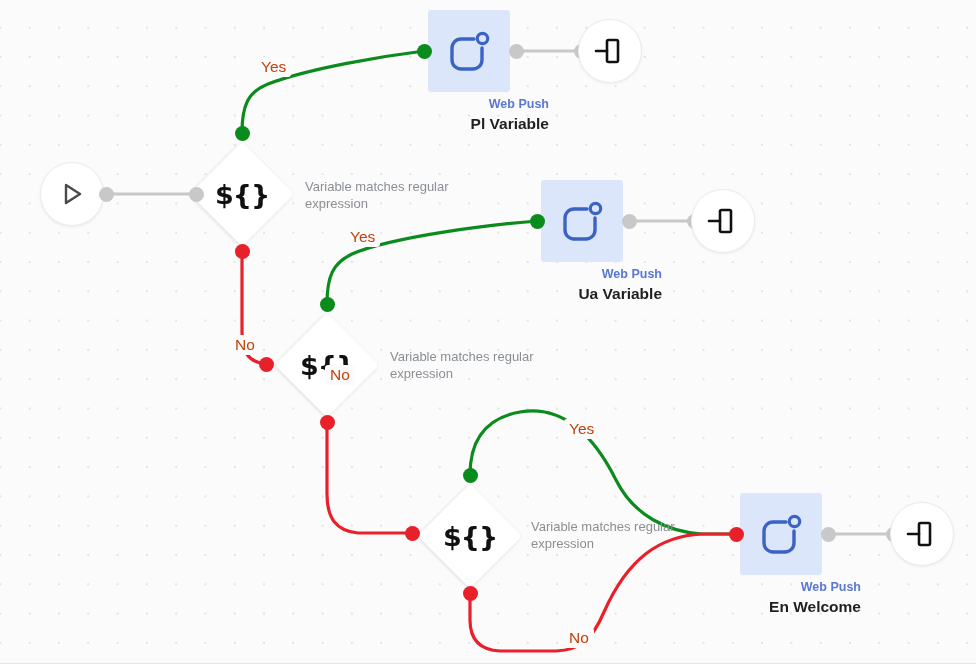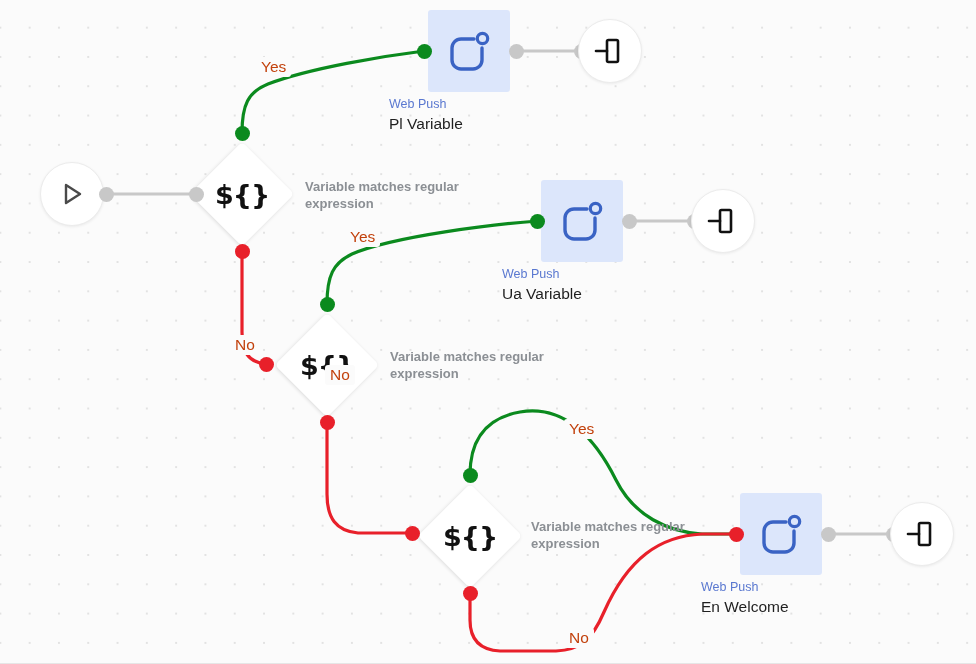--- a/index.html
+++ b/index.html
@@ -90,22 +90,23 @@
     background: #dce6fb;
     border-radius: 3px;
     display: flex;
     align-items: center;
     justify-content: center;
     box-sizing: border-box;
   }
   .action-labels {
     width: 160px;
     margin-left: -39px;
-    text-align: left;
+    text-align: right;
     margin-top: 4px;
+    font-weight: bold;
   }
   .action-type {
     font-size: 12.5px;
     color: #5a78d0;
     line-height: 17px;
     white-space: nowrap;
   }
   .action-title {
     font-size: 15.5px;
     color: #1f1f1f;
@@ -136,21 +137,20 @@
     line-height: 18px;
   }
 
   
   .cond-desc {
     position: absolute;
     font-size: 13px;
     color: #8b8f94;
     line-height: 17px;
     width: 165px;
-    font-weight: bold;
   }
 </style>
 </head>
 <body>
 
 <div id="canvas">
 
   <svg id="edges" viewBox="0 0 976 664" width="976" height="664">
 
     <path d="M 106 194 L 196 194" stroke="#c8c8c8" stroke-width="3.2" fill="none" stroke-linecap="round"></path>

